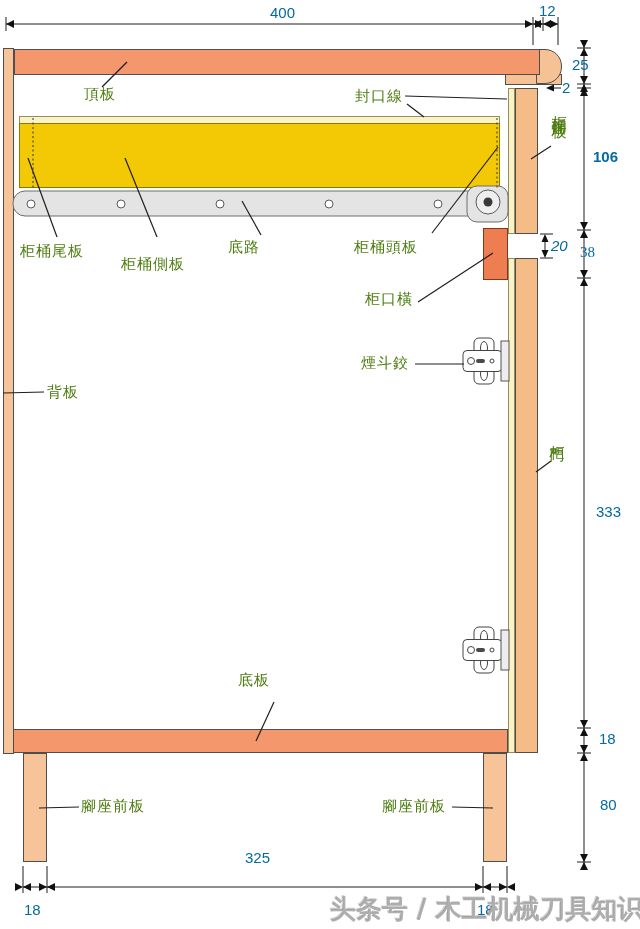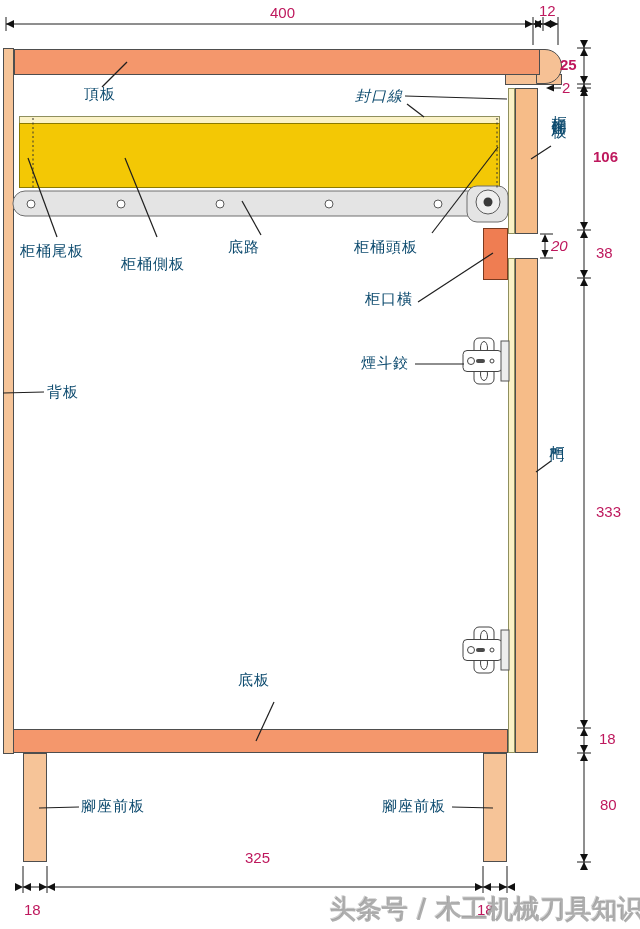--- a/index.html
+++ b/index.html
@@ -1,21 +1,21 @@
 <!DOCTYPE html>
 <html><head>
 <meta charset="utf-8">
 <style>
   html,body{margin:0;padding:0;background:#fff;}
   #stage{position:relative;width:640px;height:929px;background:#ffffff;overflow:hidden;
          font-family:"Liberation Sans","DejaVu Sans",sans-serif;}
   .board{position:absolute;box-sizing:border-box;border:1px solid #4e4e4e;}
-  .lbl{position:absolute;font-size:15px;color:#0c4a6e;letter-spacing:1px;white-space:nowrap;
+  .lbl{position:absolute;font-size:15px;color:#4d7c0f;letter-spacing:1px;white-space:nowrap;
        font-family:"DejaVu Sans",sans-serif;}
-  .dim{position:absolute;font-size:15px;color:#be185d;white-space:nowrap;
+  .dim{position:absolute;font-size:15px;color:#0369a1;white-space:nowrap;
        font-family:"Liberation Sans","DejaVu Sans",sans-serif;}
   .vtext{writing-mode:vertical-rl;text-orientation:upright;letter-spacing:3px;line-height:16px;}
   #overlay{position:absolute;left:0;top:0;width:640px;height:929px;pointer-events:none;}
   #watermark{position:absolute;left:330px;top:892px;font-size:26px;font-weight:bold;
              color:rgba(148,148,148,0.75);text-shadow:1px 1px 0 #ffffff,-1px -1px 0 rgba(120,120,120,0.35);
              white-space:nowrap;font-family:"DejaVu Sans",sans-serif;}
 </style>
 </head>
 <body>
 
@@ -162,34 +162,34 @@
 
       <path d="M23 887 l-8 -4 v8 z M23 887 l8 -4 v8 z"></path>
       <path d="M47 887 l-8 -4 v8 z M47 887 l8 -4 v8 z"></path>
       <path d="M483 887 l-8 -4 v8 z M483 887 l8 -4 v8 z"></path>
       <path d="M507 887 l-8 -4 v8 z M507 887 l8 -4 v8 z"></path>
     </g>
   </svg>
 
   <span class="dim" style="left:270px;top:4px;">400</span>
   <span class="dim" style="left:539px;top:2px;">12</span>
-  <span class="dim" style="left:560px;top:56px;font-weight:bold;">25</span>
+  <span class="dim" style="left:572px;top:56px;">25</span>
   <span class="dim" style="left:562px;top:79px;">2</span>
   <span class="dim" style="left:593px;top:148px;font-weight:bold;">106</span>
   <span class="dim" style="left:551px;top:237px;font-style:italic;">20</span>
-  <span class="dim" style="left:596px;top:244px;">38</span>
+  <span class="dim" style="left:580px;top:244px;font-family:Liberation Serif, serif;">38</span>
   <span class="dim" style="left:596px;top:503px;">333</span>
   <span class="dim" style="left:599px;top:730px;">18</span>
   <span class="dim" style="left:600px;top:796px;">80</span>
   <span class="dim" style="left:24px;top:901px;">18</span>
   <span class="dim" style="left:245px;top:849px;">325</span>
   <span class="dim" style="left:477px;top:901px;">18</span>
 
   <span class="lbl" style="left:84px;top:85px;">頂板</span>
-  <span class="lbl" style="left:355px;top:87px;font-style:italic;">封口線</span>
+  <span class="lbl" style="left:355px;top:87px;">封口線</span>
   <span class="lbl vtext" style="left:551px;top:103px;">柜桶面板</span>
   <span class="lbl" style="left:20px;top:242px;">柜桶尾板</span>
   <span class="lbl" style="left:121px;top:255px;text-align:right;">柜桶側板</span>
   <span class="lbl" style="left:228px;top:238px;">底路</span>
   <span class="lbl" style="left:354px;top:238px;">柜桶頭板</span>
   <span class="lbl" style="left:365px;top:290px;">柜口橫</span>
   <span class="lbl" style="left:361px;top:354px;">煙斗鉸</span>
   <span class="lbl" style="left:47px;top:383px;">背板</span>
   <span class="lbl vtext" style="left:549px;top:433px;">柜門</span>
   <span class="lbl" style="left:238px;top:671px;">底板</span>

